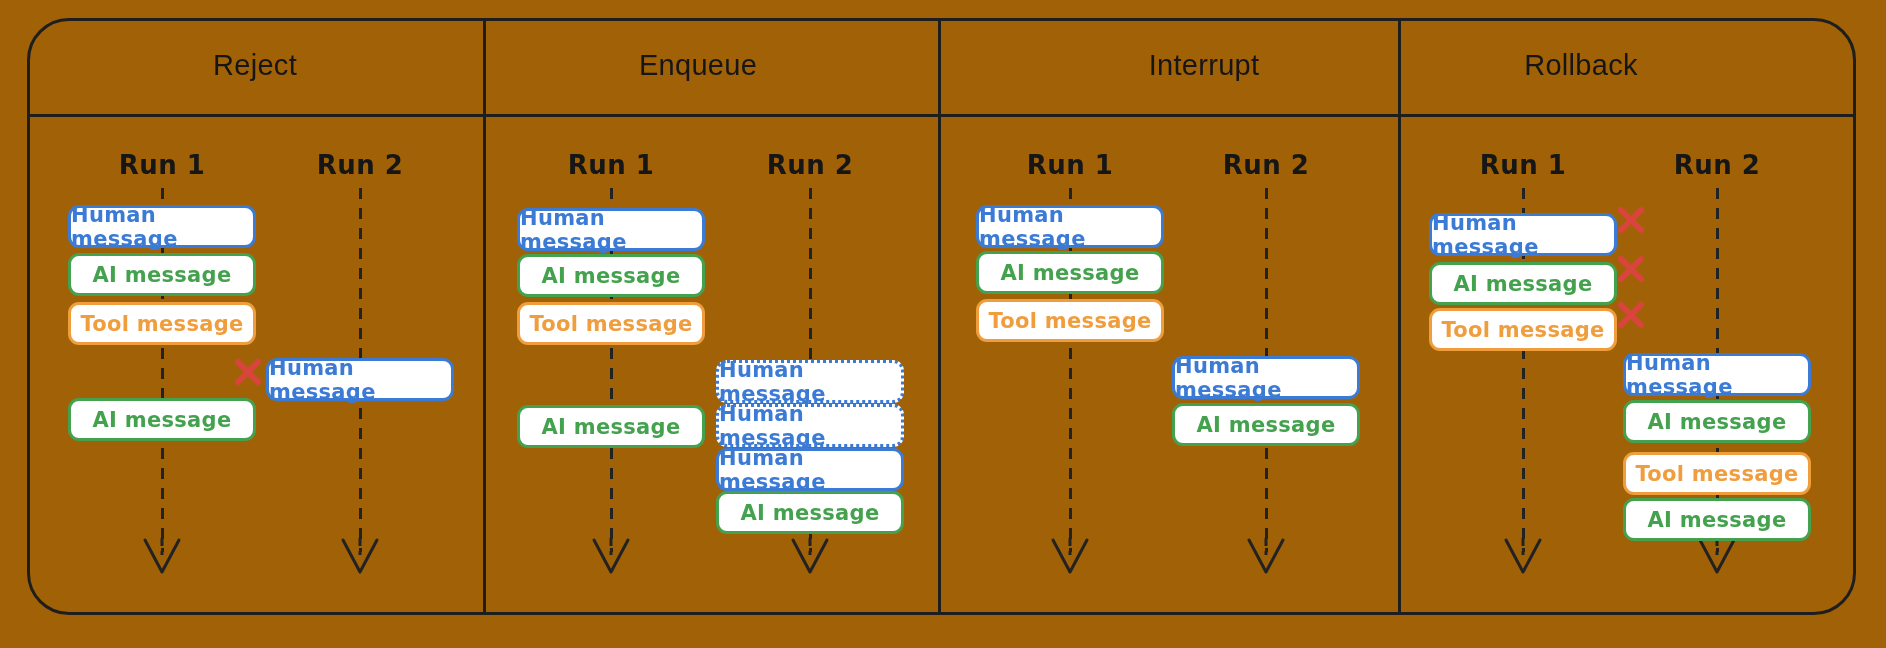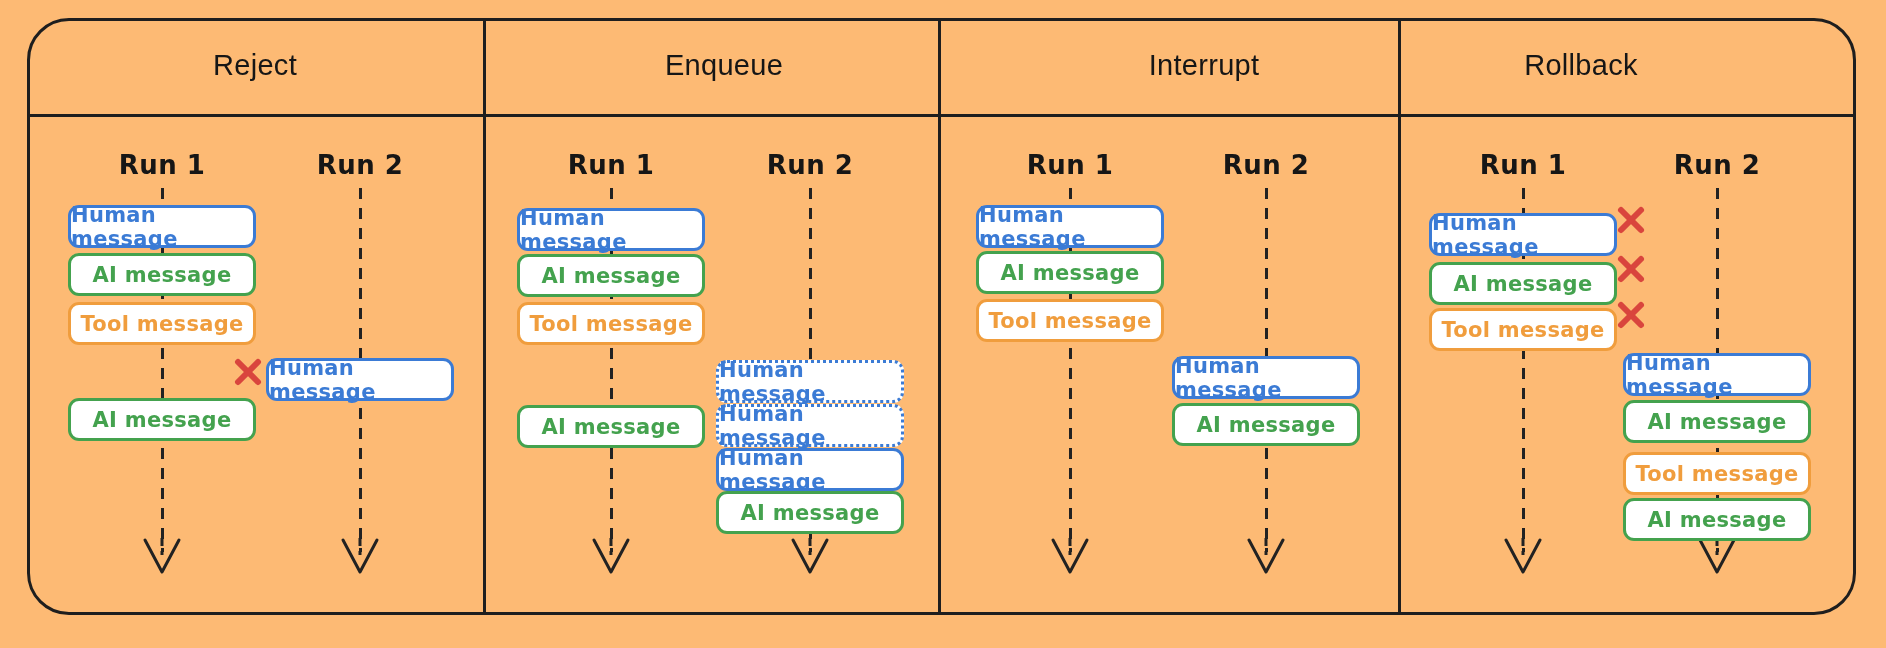--- a/index.html
+++ b/index.html
@@ -1,17 +1,17 @@
 <!DOCTYPE html>
 <html><head>
 <meta charset="utf-8">
 <style>
   html,body{margin:0;padding:0;background:#ffffff;}
   #stage{
-    position:relative;width:1886px;height:648px;background:#fdba74;overflow:hidden;
+    position:relative;width:1886px;height:648px;background:#a16207;overflow:hidden;
     font-family:"DejaVu Sans",sans-serif;
   }
   .panel-border{
     position:absolute;border:3px solid var(--ink);border-radius:42px;background:transparent;
   }
   .hline,.vline{position:absolute;background:var(--ink);}
   .col-title{
     position:absolute;text-align:center;font-family:"Liberation Sans",sans-serif;
     font-size:29px;font-weight:500;color:#161616;letter-spacing:.3px;
   }
@@ -73,21 +73,21 @@
     </div>
     <svg viewBox="0 0 42 40" width="42" height="40" class="arrowhead" style="left: 141px; top: 537px;">
       <path d="M4 3 L21 35 L38 3" fill="none" stroke="#222" stroke-width="3" stroke-linejoin="round" stroke-linecap="round"></path>
      <line x1="21" y1="1" x2="21" y2="18" stroke="#222" stroke-width="3" stroke-dasharray="8 5"></line>
     </svg>
     <svg viewBox="0 0 42 40" width="42" height="40" class="arrowhead" style="left: 339px; top: 537px;">
       <path d="M4 3 L21 35 L38 3" fill="none" stroke="#222" stroke-width="3" stroke-linejoin="round" stroke-linecap="round"></path>
      <line x1="21" y1="1" x2="21" y2="18" stroke="#222" stroke-width="3" stroke-dasharray="8 5"></line>
     </svg>
     <div style="position: absolute; left: 0px; top: 0px; width: 0px; height: 0px;">
-      <div class="col-title" style="left: 506px; top: 49px; width: 436px;">Enqueue</div>
+      <div class="col-title" style="left: 480px; top: 49px; width: 436px;">Enqueue</div>
       <div class="vline" style="left: 938px; top: 18px; width: 3px; height: 597px;"></div>
       <div style="position: absolute; left: 0px; top: 0px; width: 0px; height: 0px;">
         <div class="run-label" style="left: 521px; top: 150px; width: 180px;">Run 1</div>
         <div class="timeline" style="left: 610px; top: 188px; height: 364px;"></div>
         <div class="msg-box" style="left: 517px; top: 208px; border-color: rgb(59, 123, 213); color: rgb(59, 123, 213);">
           <span>Human message</span>
         </div>
         <div class="msg-box" style="left: 517px; top: 254px; border-color: rgb(68, 162, 78); color: rgb(68, 162, 78);">
           <span>AI message</span>
         </div>

